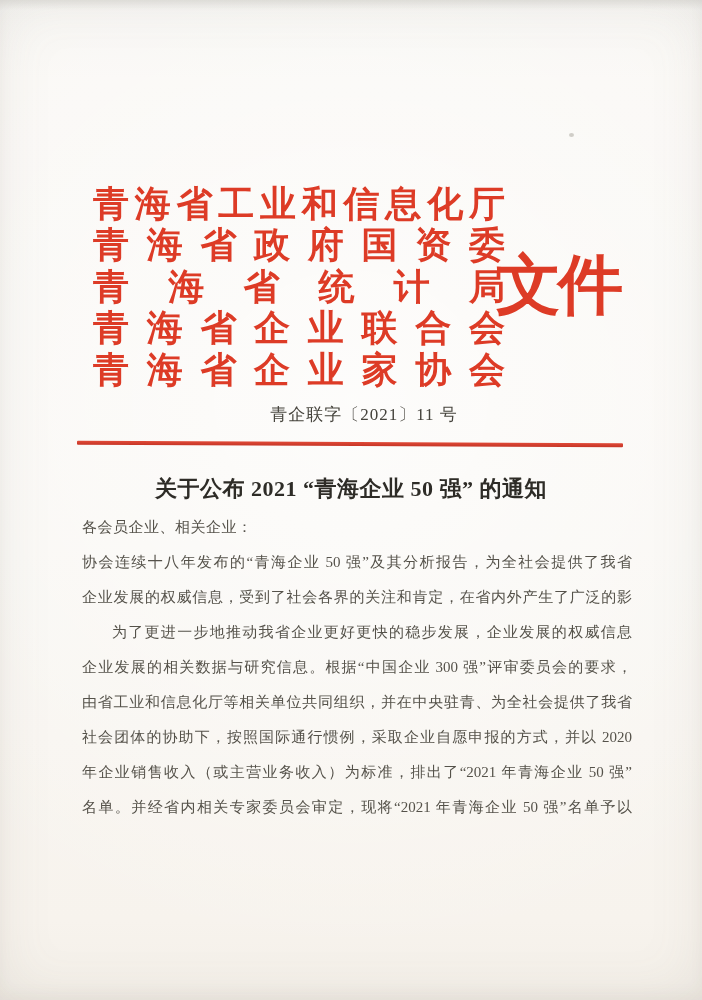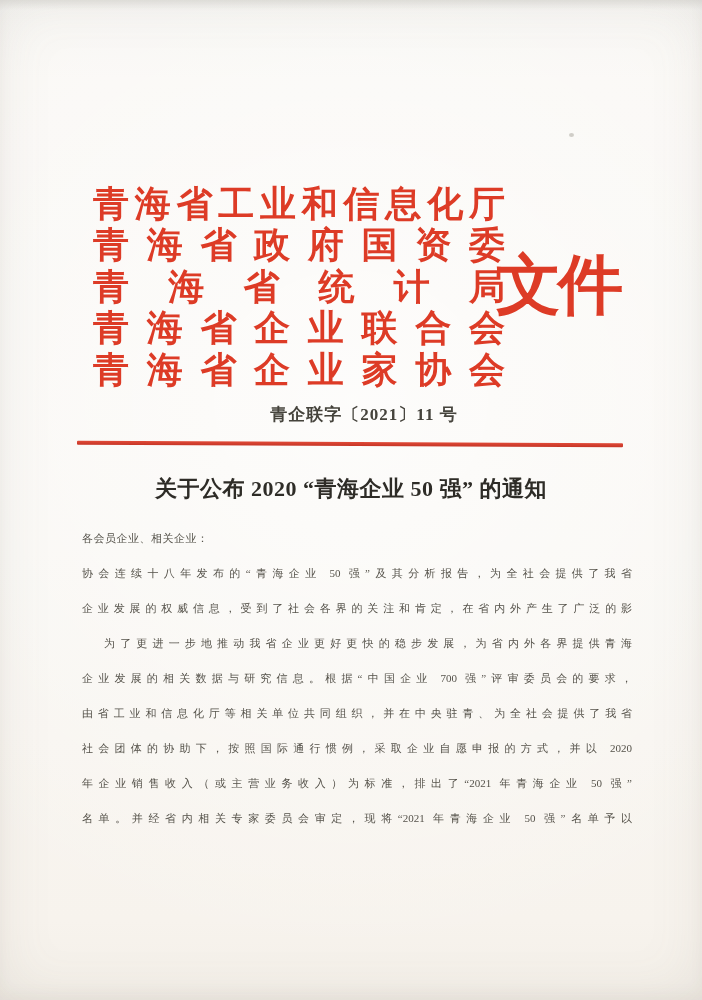--- a/index.html
+++ b/index.html
@@ -65,21 +65,20 @@
     position: absolute;
     left: 76px;
     top: 403px;
     width: 550px;
     padding-left: 26px;
     box-sizing: border-box;
     text-align: center;
     font-size: 17px;
     letter-spacing: 1px;
     color: #45433c;
-    font-weight: bold;
   }
 
   
   .red-rule {
     position: absolute;
     left: 77px;
     top: 442px;
     width: 546px;
     height: 4px;
     background: linear-gradient(180deg, #e04a38, #c63526);
@@ -98,24 +97,24 @@
     font-size: 22px;
     font-weight: 700;
     letter-spacing: 0.5px;
     color: #2e2c27;
   }
 
   
   .body-block {
     position: absolute;
     left: 82px;
-    top: 521px;
+    top: 510px;
     width: 550px;
     color: #55524a;
-    font-size: 11px;
+    font-size: 15px;
   }
   .body-line {
     height: 35px;
     line-height: 35px;
     overflow: hidden;
     white-space: nowrap;
     letter-spacing: 0.5px;
   }
   .body-line.justify {
     white-space: normal;
@@ -197,28 +196,28 @@
         <span>会</span>
       </div>
     </header>
 
   <div class="kicker">文件</div>
 
   <div class="doc-number">青企联字〔2021〕11 号</div>
 
   <div class="red-rule"></div>
 
-  <h1 class="title">关于公布 2020 “青海企业 50 强” 的通知</h1>
+  <h1 class="title">关于公布 2021 “青海企业 50 强” 的通知</h1>
 
   <main class="body-block">
 
   <div class="body-line">各会员企业、相关企业：</div>
       <div class="body-line justify">协会连续十八年发布的“青海企业 50 强”及其分析报告，为全社会提供了我省</div>
       <div class="body-line justify">企业发展的权威信息，受到了社会各界的关注和肯定，在省内外产生了广泛的影</div>
-      <div class="body-line justify indent">为了更进一步地推动我省企业更好更快的稳步发展，为省内外各界提供青海</div>
-      <div class="body-line justify">企业发展的相关数据与研究信息。根据“中国企业 700 强”评审委员会的要求，</div>
+      <div class="body-line justify indent">为了更进一步地推动我省企业更好更快的稳步发展，企业发展的权威信息</div>
+      <div class="body-line justify">企业发展的相关数据与研究信息。根据“中国企业 300 强”评审委员会的要求，</div>
       <div class="body-line justify">由省工业和信息化厅等相关单位共同组织，并在中央驻青、为全社会提供了我省</div>
       <div class="body-line justify">社会团体的协助下，按照国际通行惯例，采取企业自愿申报的方式，并以 2020</div>
       <div class="body-line justify">年企业销售收入（或主营业务收入）为标准，排出了“2021 年青海企业 50 强”</div>
       <div class="body-line justify">名单。并经省内相关专家委员会审定，现将“2021 年青海企业 50 强”名单予以</div>
     </main>
 
 </div>
 
 </body></html>

